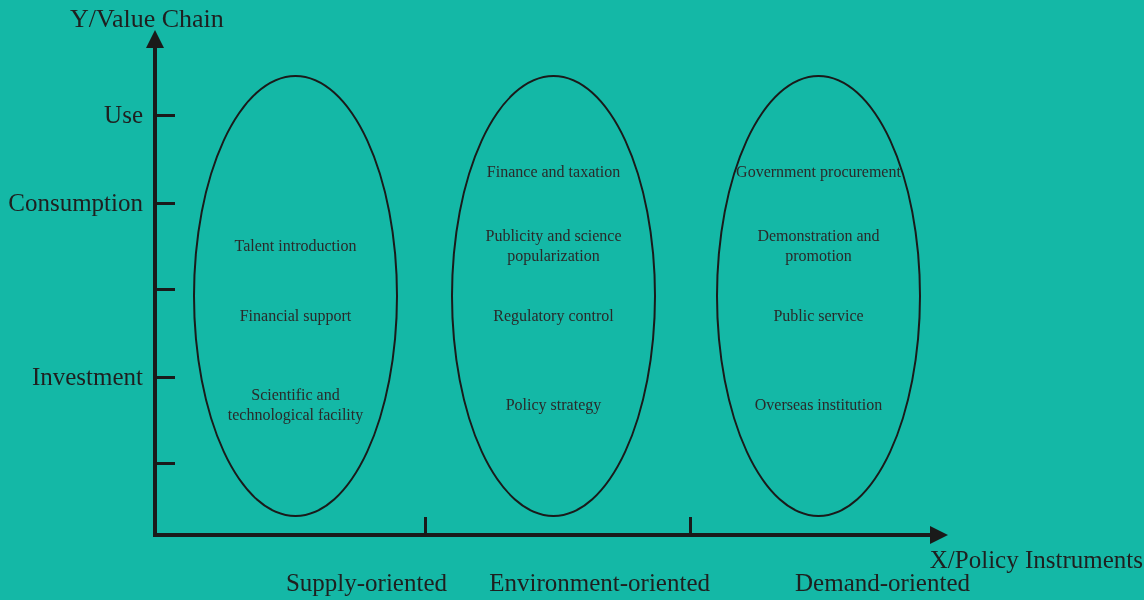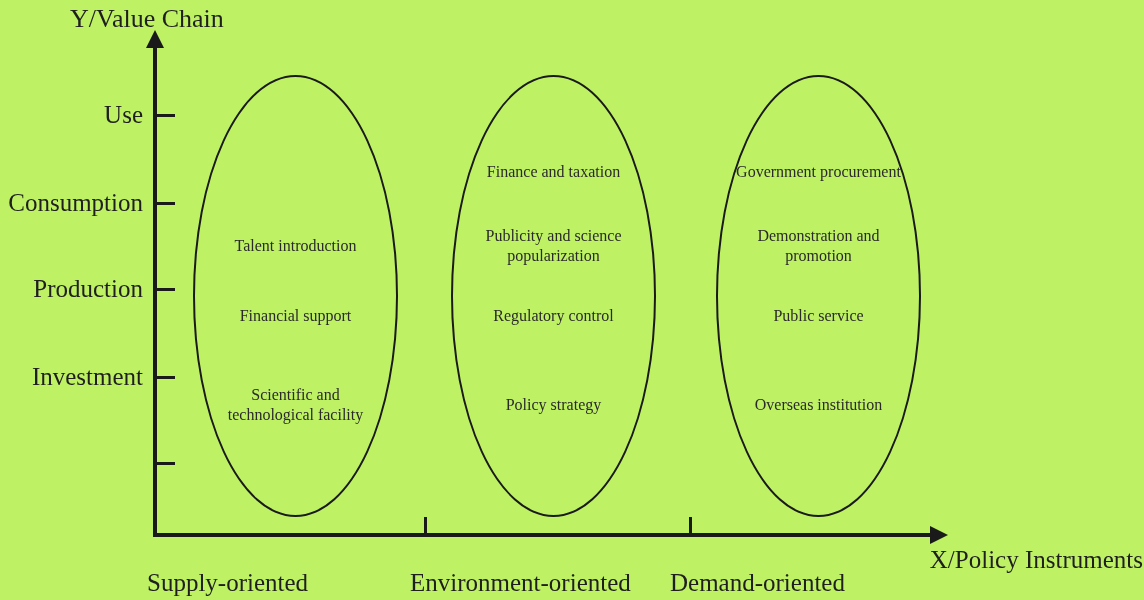--- a/index.html
+++ b/index.html
@@ -1,21 +1,21 @@
 <!DOCTYPE html>
 <html><head>
 <meta charset="utf-8">
 <style>
   html, body { margin: 0; padding: 0; }
   body { background: #ffffff; font-family: "Liberation Serif", "DejaVu Serif", serif; }
   #canvas {
     position: relative;
     width: 1144px;
     height: 600px;
-    background: #bef264;
+    background: #14b8a6;
     color: #1f1f1f;
     overflow: hidden;
   }
   .abs { position: absolute; }
 
   
   .y-axis-line {
     left: 153px; top: 46px; width: 4px; height: 491px;
     background: #1a1a1a;
   }
@@ -76,21 +76,21 @@
     font-size: 16px; line-height: 20px; color: #2a2a2a;
   }
   .row-1 { top: 75px;  width: 200px; }
   .row-2 { top: 149px; width: 160px; }
   .row-3 { top: 219px; width: 228px; }
   .row-4 { top: 308px; width: 160px; }
 
   
   .x-category-label {
     top: 567px; width: 300px; height: 32px;
-    line-height: 32px; text-align: left;
+    line-height: 32px; text-align: right;
     font-size: 25px; color: #1f1f1f; white-space: nowrap;
   }
 </style>
 </head>
 <body>
 
 <div id="canvas">
 
   <div class="abs y-axis-title">Y/Value Chain</div>
   <div class="abs x-axis-title">X/Policy Instruments</div>
@@ -101,21 +101,20 @@
   <div class="abs arrow-right"></div>
 
   <div class="abs y-tick" style="top:114px"></div>
   <div class="abs y-tick" style="top:202px"></div>
   <div class="abs y-tick" style="top:288px"></div>
   <div class="abs y-tick" style="top:376px"></div>
   <div class="abs y-tick" style="top:462px"></div>
 
   <div class="abs y-tick-label" style="top:187px">Consumption</div>
   <div class="abs y-tick-label" style="top:99px">Use</div>
-  <div class="abs y-tick-label" style="top:273px">Production</div>
   <div class="abs y-tick-label" style="top:361px">Investment</div>
 
   <div class="abs x-tick" style="left:424px"></div>
   <div class="abs x-tick" style="left:689px"></div>
 
   <div class="abs ellipse-group" style="left:193px">
     <div class="ellipse-outline"></div>
     <div class="policy-item row-2">Talent introduction</div>
     <div class="policy-item row-3">Financial support</div>
     <div class="policy-item row-4">Scientific and technological facility</div>

